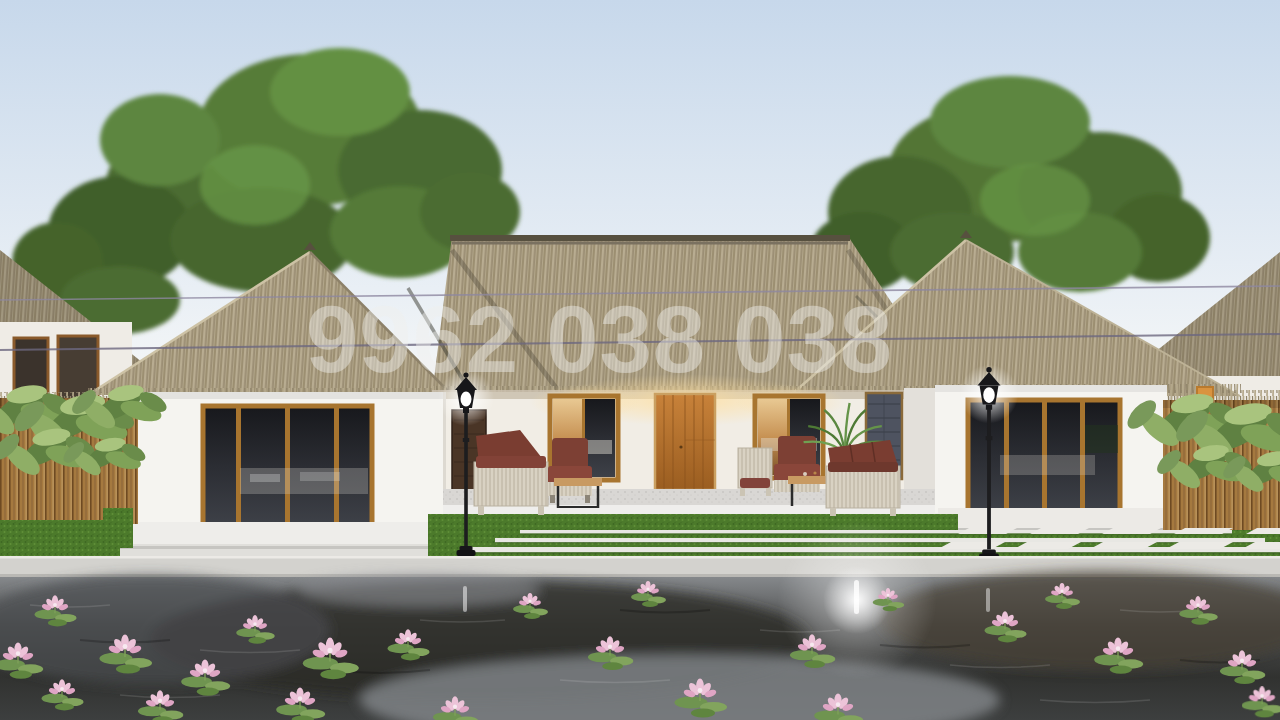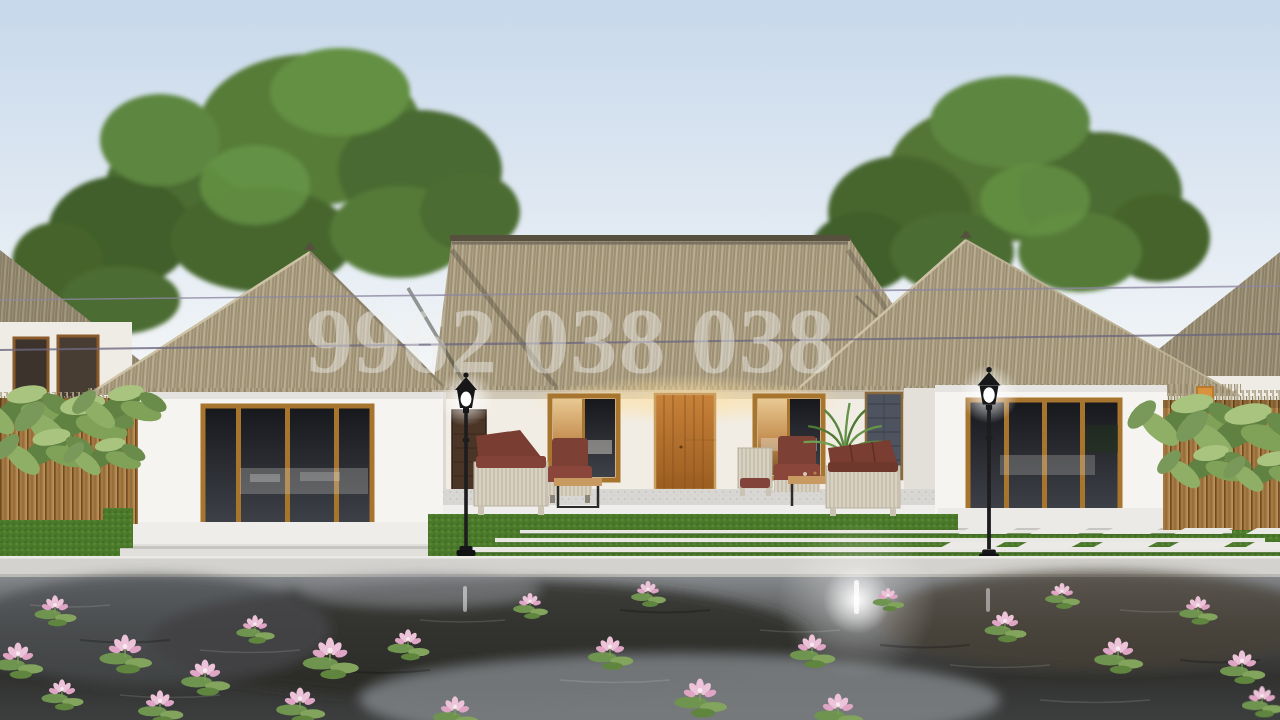--- a/index.html
+++ b/index.html
@@ -1,20 +1,20 @@
 <!DOCTYPE html>
 <html><head>
 <meta charset="utf-8">
 <style>
   html,body{margin:0;padding:0;background:#000;}
   .stage{position:relative;width:1280px;height:720px;overflow:hidden;font-family:"Liberation Sans",sans-serif;}
   .stage svg{display:block;}
   .watermark{
     position:absolute;left:306px;top:286px;width:680px;
-    font-family:Liberation Serif, serif;
+    font-family:Liberation Sans, sans-serif;
     font-size:94px;font-weight:700;letter-spacing:1px;
     color:rgba(240,240,238,0.45);
     white-space:nowrap;pointer-events:none;user-select:none;
   }
 </style>
 </head>
 <body>
 
 <div class="stage">
 <svg width="1280" height="720" viewBox="0 0 1280 720" role="img" aria-label="Single-story white villa with thatched hip roofs, central porch with wicker seating, two black lamp posts, lawn with stone strips and stepping slabs, bamboo fences with tropical plants, large green trees behind, and a dark lotus pond in the foreground">

